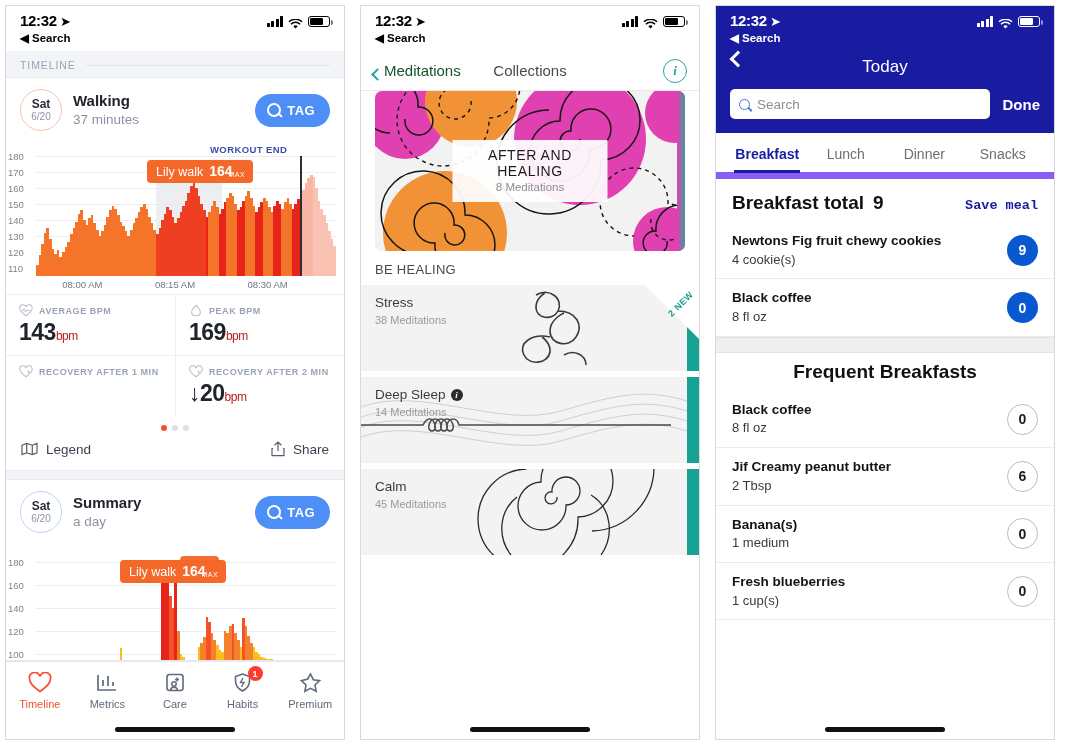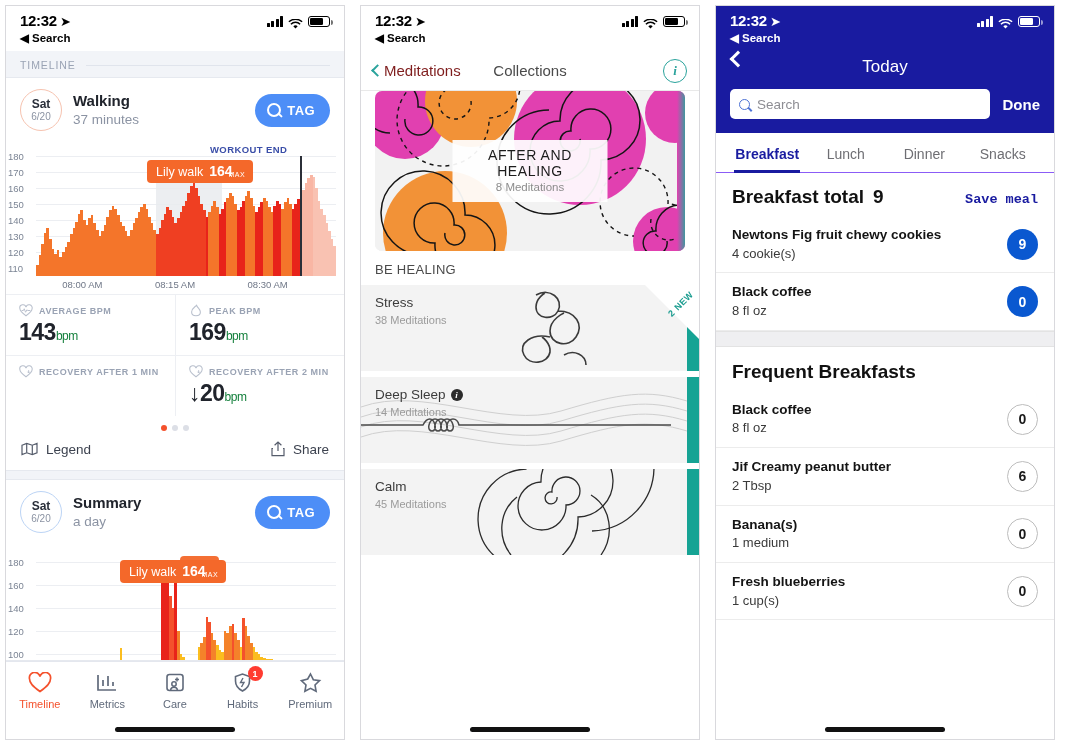--- a/index.html
+++ b/index.html
@@ -70,41 +70,41 @@
   .badge-orange sub { font-size:7px; letter-spacing:.4px; vertical-align:baseline; position:relative; top:1px; margin-left:-4px;}
   .workout-end { position:absolute; font-size:9.5px; font-weight:bold; color:#3a4ea8; letter-spacing:.4px; }
   .vline { position:absolute; width:1.6px; background:#2b2f38; }
   .shade { position:absolute; background:#e9ebee; opacity:.85; }
 
   .stats { display:grid; grid-template-columns:1fr 1fr; background:#fff; }
   .stat { padding:9px 13px 9px 13px; border-top:1px solid #edeff3; }
   .stat:nth-child(even){ border-left:1px solid #edeff3; }
   .stat .lab { font-size:9px; letter-spacing:.55px; color:#9aa3b4; display:flex; align-items:center; gap:6px; font-weight:bold;}
   .stat .val { font-size:23px; font-weight:bold; color:#20242c; margin-top:2px; letter-spacing:-.5px;}
-  .stat .val em { font-size:12px; font-weight:normal; font-style:normal; color:#15803d; }
+  .stat .val em { font-size:12px; font-weight:normal; font-style:normal; color:#b91c1c; }
   .hicon { width:14px; height:13px; flex:0 0 14px; }
 
   .dots { display:flex; justify-content:center; gap:5px; padding:9px 0 2px 0; background:#fff; }
   .dots i { width:6px;height:6px;border-radius:50%;background:#dcdfe6;display:block; }
   .dots i.on { background:#f4512c; }
   .legendrow { display:flex; justify-content:space-between; padding:8px 15px 13px 15px; background:#fff; font-size:13.5px; color:#3c424f; }
   .legendrow > div { display:flex; align-items:center; gap:8px; cursor:pointer; }
 
   .tabbar { position:absolute; bottom:0; left:0; right:0; height:78px; background:#fff; border-top:1px solid #e4e7ee; display:flex; }
   .tab { flex:1; display:flex; flex-direction:column; align-items:center; justify-content:flex-start; padding-top:9px; gap:5px; font-size:11px; color:#606a7b; position:relative; cursor:pointer;}
   .tab.active { color:#f4512c; }
   .tab .ti { height:22px; display:flex; align-items:center; }
   .tab .dot-badge { position:absolute; top:4px; left:calc(50% + 5px); background:#ff3b30; color:#fff; font-size:9px; font-weight:bold; width:15px;height:15px;border-radius:50%;display:flex;align-items:center;justify-content:center; }
   .homebar { position:absolute; bottom:7px; left:50%; transform:translateX(-50%); width:120px; height:5px; border-radius:3px; background:#111; }
 
   
   .p2 { background:#fff; }
   .p2 .statusbar { background:#fff; color:#000; }
   .navbar2 { height:40px; display:flex; align-items:center; padding:0 12px; border-bottom:1px solid #e9e9e9; position:relative; }
-  .navback { display:flex; align-items:center; gap:2px; color:#7f1d1d; font-size:15px; cursor:pointer; }
+  .navback { display:flex; align-items:flex-end; gap:2px; color:#14532d; font-size:15px; cursor:pointer; }
   .chev-l { width:9px;height:9px;border-left:2.4px solid #2aa39c;border-bottom:2.4px solid #2aa39c;transform:rotate(45deg);display:block; }
   .navtitle2 { position:absolute; left:0; right:0; text-align:center; font-size:15px; color:#4a4a4a; pointer-events:none; }
   .infobtn { margin-left:auto; width:24px;height:24px;border:1.5px solid #2aa39c;border-radius:50%;color:#2aa39c;display:flex;align-items:center;justify-content:center;font-size:13px;font-style:italic;font-family:"Liberation Serif",serif;font-weight:bold;cursor:pointer;z-index:2;}
   .sec2 { font-size:13px; color:#4a4a4a; padding:11px 14px 8px 14px; letter-spacing:.3px; }
   .feature { margin:0 14px; height:160px; border-radius:7px; overflow:hidden; position:relative; background:#f0f0f0; cursor:pointer;}
   .feature .cap { position:absolute; left:50%; top:50%; transform:translate(-50%,-50%); background:rgba(255,255,255,.93); padding:7px 22px 9px 22px; text-align:center; }
   .feature .cap .t { font-size:14px; letter-spacing:.6px; color:#1c1c1c; }
   .feature .cap .s { font-size:11.5px; color:#8c8c8c; margin-top:2px; }
   .peek { position:absolute; right:-1px; top:0; bottom:0; width:9px; }
   .mrow { position:relative; height:86px; background:#f3f3f3; margin-bottom:6px; overflow:hidden; cursor:pointer; }
@@ -121,36 +121,36 @@
   .navy { background:#191ba0; }
   .p3 .statusbar { color:#fff; }
   .navtitle3 { color:#fff; font-size:17px; text-align:center; padding:6px 0 2px 0; position:relative; }
   .backchev3 { position:absolute; left:16px; top:2px; width:12px;height:12px;border-left:3px solid #fff;border-bottom:3px solid #fff;transform:rotate(45deg);cursor:pointer;}
   .searchrow { display:flex; align-items:center; gap:13px; padding:10px 14px 14px 14px; }
   .searchbox { flex:1; height:30px; background:#fff; border-radius:5px; display:flex; align-items:center; gap:7px; padding:0 9px; }
   .searchbox .mg2 { width:11px;height:11px;border:1.8px solid #4d72d4;border-radius:50%;position:relative;flex:0 0 11px;}
   .searchbox .mg2::after{content:"";position:absolute;width:1.8px;height:5px;background:#4d72d4;right:-2px;bottom:-3px;transform:rotate(-45deg);}
   .searchbox span { font-size:13.5px; color:#8d8d93; }
   .done { color:#fff; font-size:15px; font-weight:bold; cursor:pointer; }
-  .tabs3 { display:flex; padding:0 12px; border-bottom:1px solid #8b5cf6; }
+  .tabs3 { display:flex; padding:0 12px; border-bottom:7px solid #8b5cf6; }
   .tab3 { flex:1; text-align:center; padding:13px 0 10px 0; font-size:14px; color:#6e6e73; cursor:pointer; position:relative; }
   .tab3.on { color:#191ba0; font-weight:bold; }
   .tab3.on::after { content:""; position:absolute; left:8%; right:8%; bottom:-1px; height:3px; background:#191ba0; }
   .totalrow { display:flex; align-items:baseline; justify-content:space-between; padding:13px 16px 8px 16px; }
   .totalrow .t { font-size:19px; font-weight:bold; color:#111; }
   .totalrow .t b { margin-left:9px; }
   .savemeal { font-size:13.5px; color:#191ba0; font-weight:bold; cursor:pointer;font-family:Liberation Mono, monospace; }
   .fitem { display:flex; align-items:center; justify-content:space-between; padding:9px 16px; border-bottom:1px solid #ececec; cursor:pointer;}
   .fitem .n { font-size:13.5px; font-weight:bold; color:#141414; line-height:1.45; }
   .fitem .q { font-size:13px; color:#3a3a3a; line-height:1.45; }
   .pill { width:31px;height:31px;border-radius:50%;display:flex;align-items:center;justify-content:center;font-size:14px;font-weight:bold;flex:0 0 31px;}
   .pill.filled { background:#0a58d0; color:#fff; }
   .pill.hollow { border:1.3px solid #bdbdbd; color:#1a1a1a; }
   .graygap { height:16px; background:#efeff1; border-top:1px solid #e3e3e3; border-bottom:1px solid #e3e3e3;}
-  .fh { font-size:19px; font-weight:bold; color:#111; padding:14px 16px 8px 16px; }
+  .fh { font-size:19px; font-weight:bold; color:#111; padding:8px 16px 8px 16px;text-align:center; }
 </style>
 </head>
 <body>
 
 <div class="stage">
 
   <div class="phone p1">
 
     <div class="statusbar">
       <div><span class="sb-time">12:32</span><span class="sb-loc">➤</span></div>

